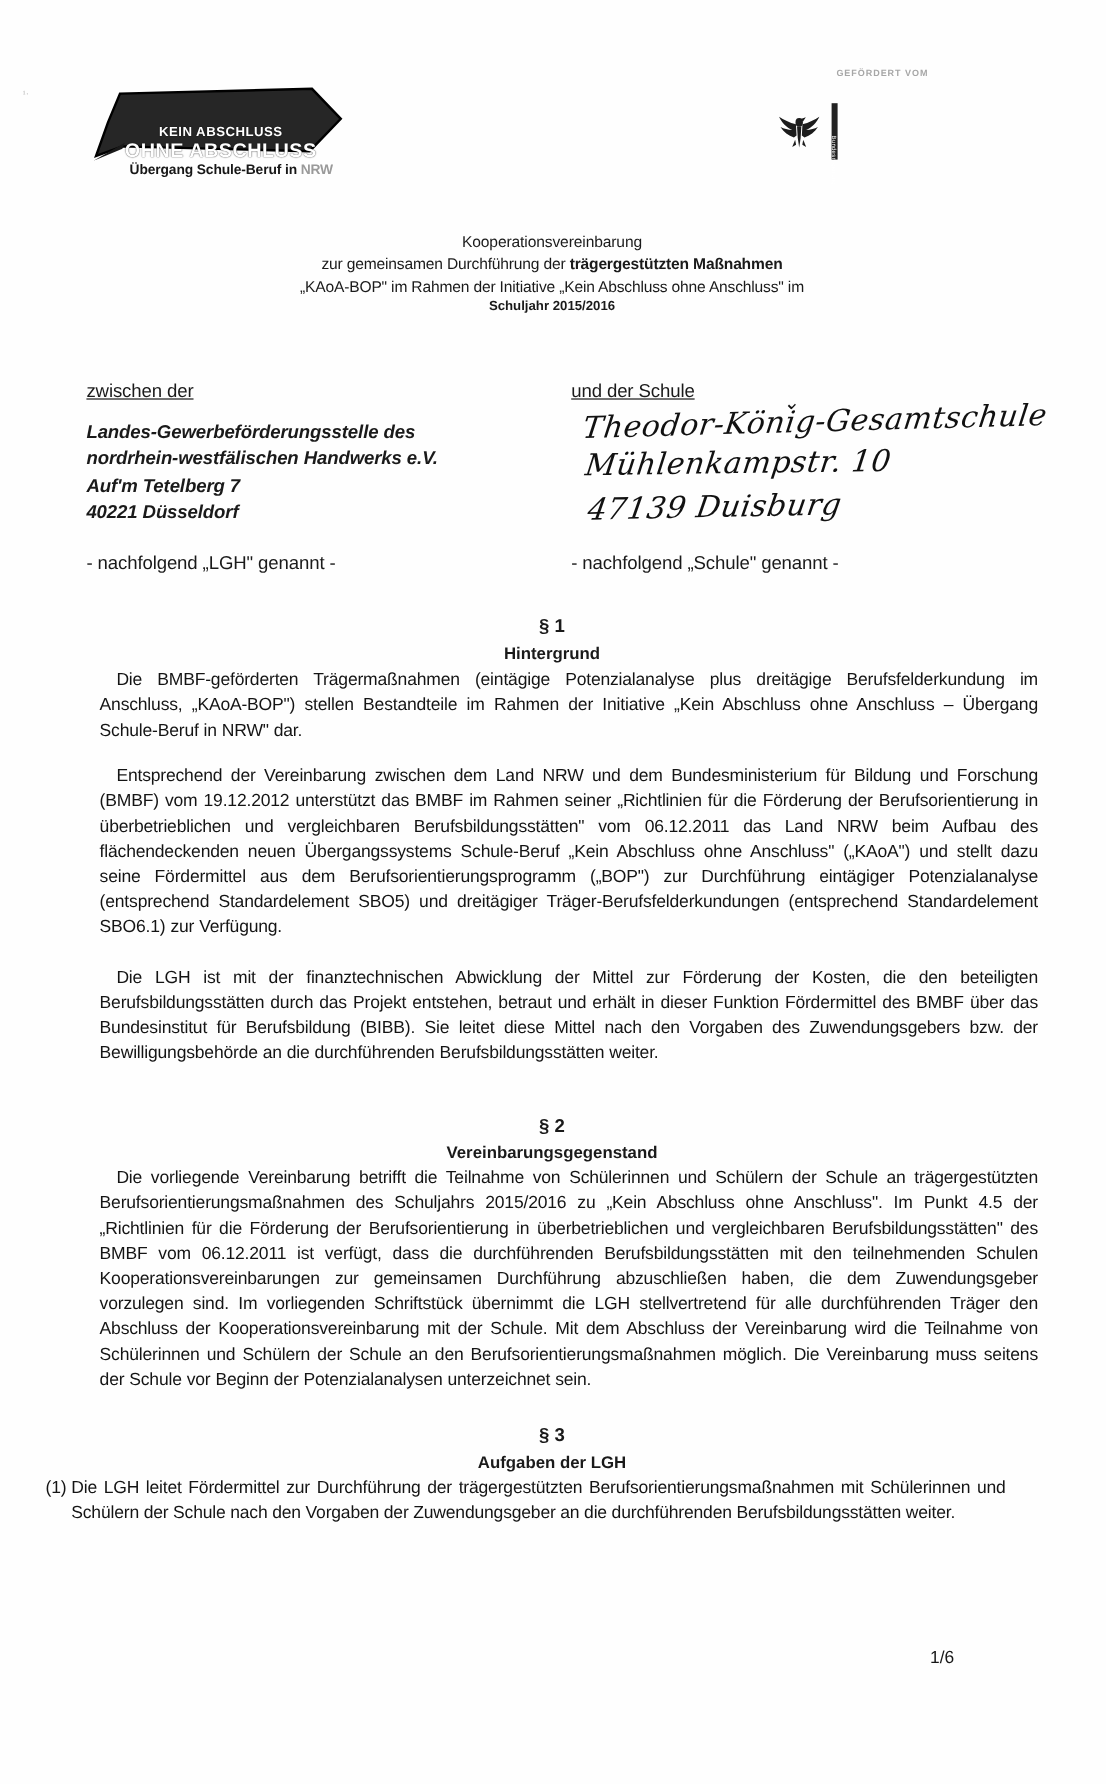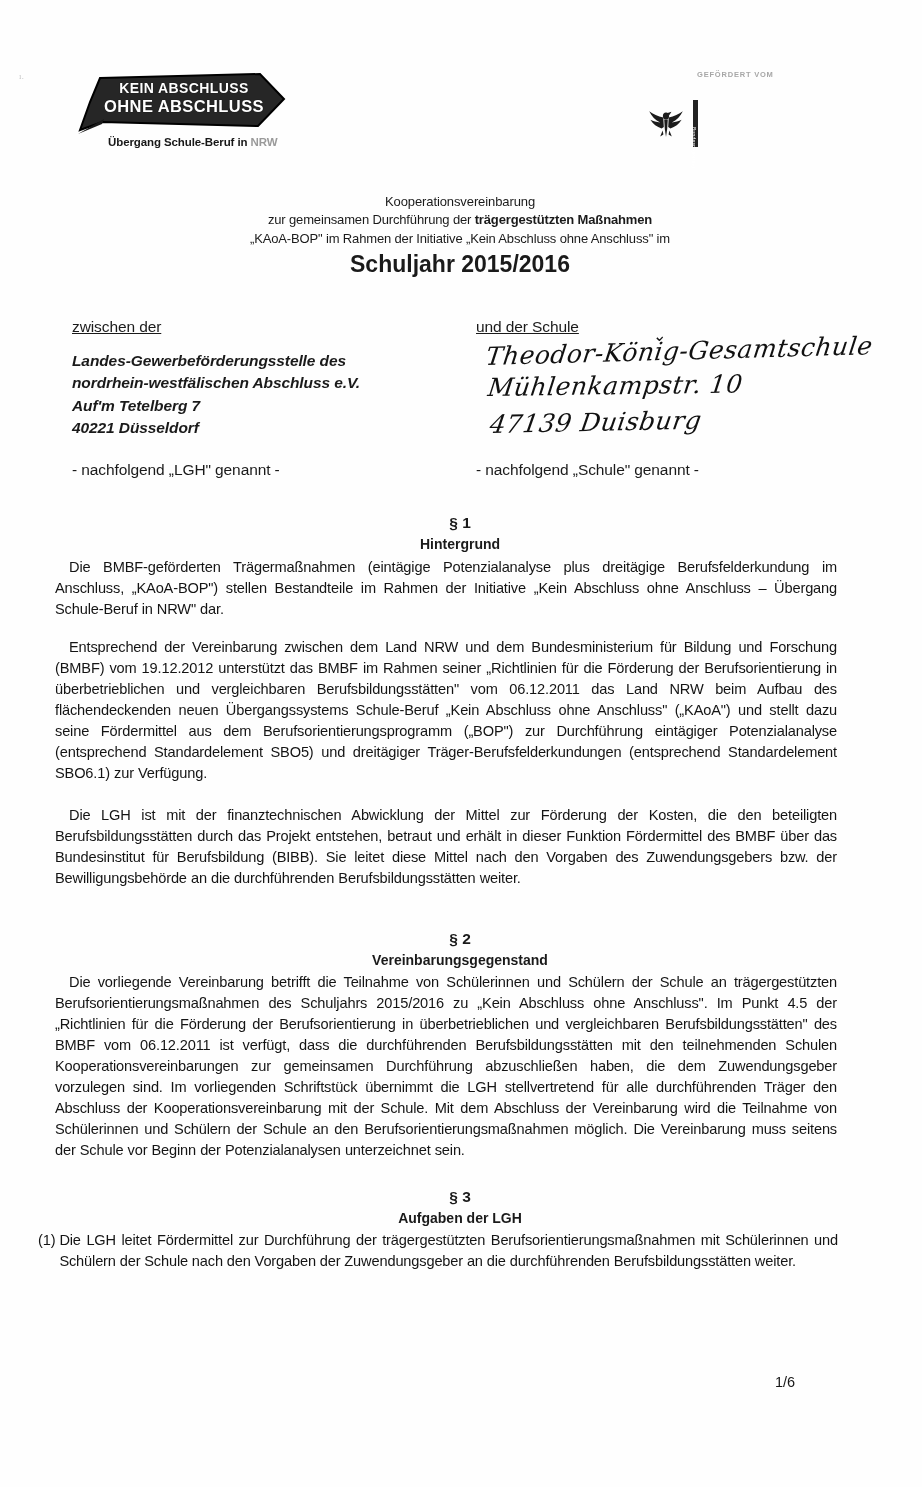--- a/index.html
+++ b/index.html
@@ -54,39 +54,39 @@
     top: 8px;
     width: 160px;
     text-align: center;
     color: #ffffff;
     font-weight: bold;
     font-family: "Liberation Sans", sans-serif;
     letter-spacing: 0.4px;
     line-height: 1.18;
     text-shadow: 0 0 1px #000;
   }
-  .kaoa-line1 { font-size: 14px; }
+  .kaoa-line1 { font-size: 11px; margin-top: 24px; }
   .kaoa-line2 { font-size: 16.5px; }
   .kaoa-sub {
     position: absolute;
     left: 30px;
     top: 64px;
     font-size: 11.5px;
     font-weight: bold;
     color: #171717;
     letter-spacing: -0.1px;
     white-space: nowrap;
   }
   .kaoa-sub .faded { color: #9a9a9a; }
 
   
   .bmbf {
     position: absolute;
     left: 645px;
-    top: 70px;
+    top: 56px;
     width: 220px;
     height: 90px;
   }
   .bmbf-funded {
     position: absolute;
     left: 52px;
     top: 0px;
     font-size: 7.5px;
     font-weight: bold;
     letter-spacing: 0.8px;
@@ -143,21 +143,21 @@
     font-size: 13px;
     font-weight: normal;
     letter-spacing: -0.1px;
   }
   .title-block .t-line {
     font-size: 13px;
     letter-spacing: -0.15px;
   }
   .title-block .t-line b { font-weight: bold; }
   .title-block .t-school {
-    font-size: 23px;
+    font-size: 11px;
     font-weight: bold;
   }
 
   
   .party-left {
     position: absolute;
     left: 72px;
     top: 318px;
     width: 400px;
   }
@@ -250,21 +250,21 @@
     position: absolute;
     left: 55px;
     width: 782px;
     font-size: 14.6px;
     line-height: 1.44;
     text-align: justify;
     letter-spacing: -0.15px;
     word-spacing: 0.2px;
     color: #141414;
   }
-  .para.indent { text-indent: 14px; }
+  .para.indent { text-indent: 14px; margin-left: 28px; }
 
   .para-numbered {
     position: absolute;
     left: 38px;
     width: 800px;
     font-size: 14.6px;
     line-height: 1.44;
     text-align: justify;
     letter-spacing: -0.15px;
     color: #141414;
@@ -328,21 +328,21 @@
     <div class="t-main">Kooperationsvereinbarung</div>
     <div class="t-line"><span>zur gemeinsamen Durchführung der </span><b>trägergestützten Maßnahmen</b></div>
     <div class="t-line">„KAoA-BOP" im Rahmen der Initiative „Kein Abschluss ohne Anschluss" im</div>
     <div class="t-school">Schuljahr 2015/2016</div>
   </div>
 
   <div class="party-left">
     <div class="party-lead">zwischen der</div>
     <div class="party-addr">
       <div>Landes-Gewerbeförderungsstelle des</div>
-      <div>nordrhein-westfälischen Abschluss e.V.</div>
+      <div>nordrhein-westfälischen Handwerks e.V.</div>
       <div>Auf'm Tetelberg 7</div>
       <div>40221 Düsseldorf</div>
     </div>
     <div class="party-alias">- nachfolgend „LGH" genannt -</div>
   </div>
 
   <div class="party-right">
     <div class="party-lead">und der Schule</div>
     <div class="handwriting">
       <div class="hw-caret">⌄</div>

